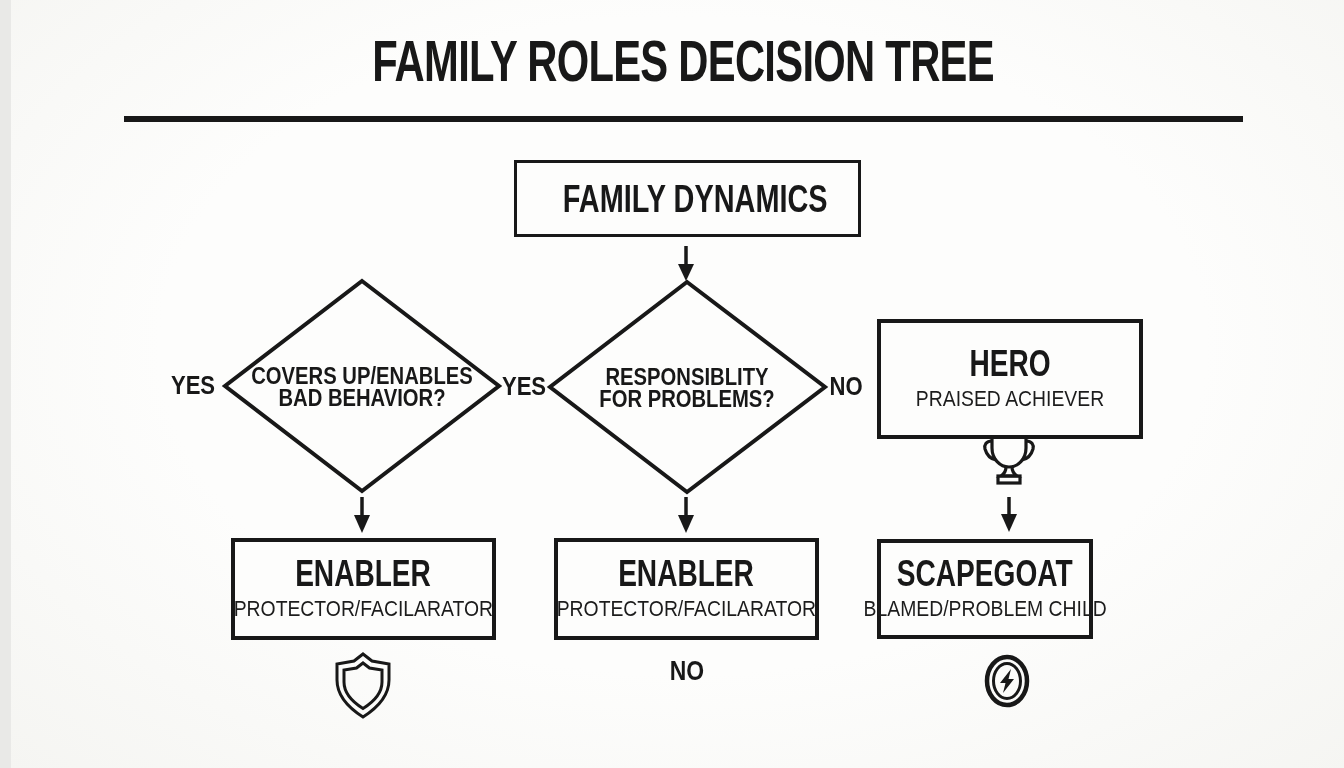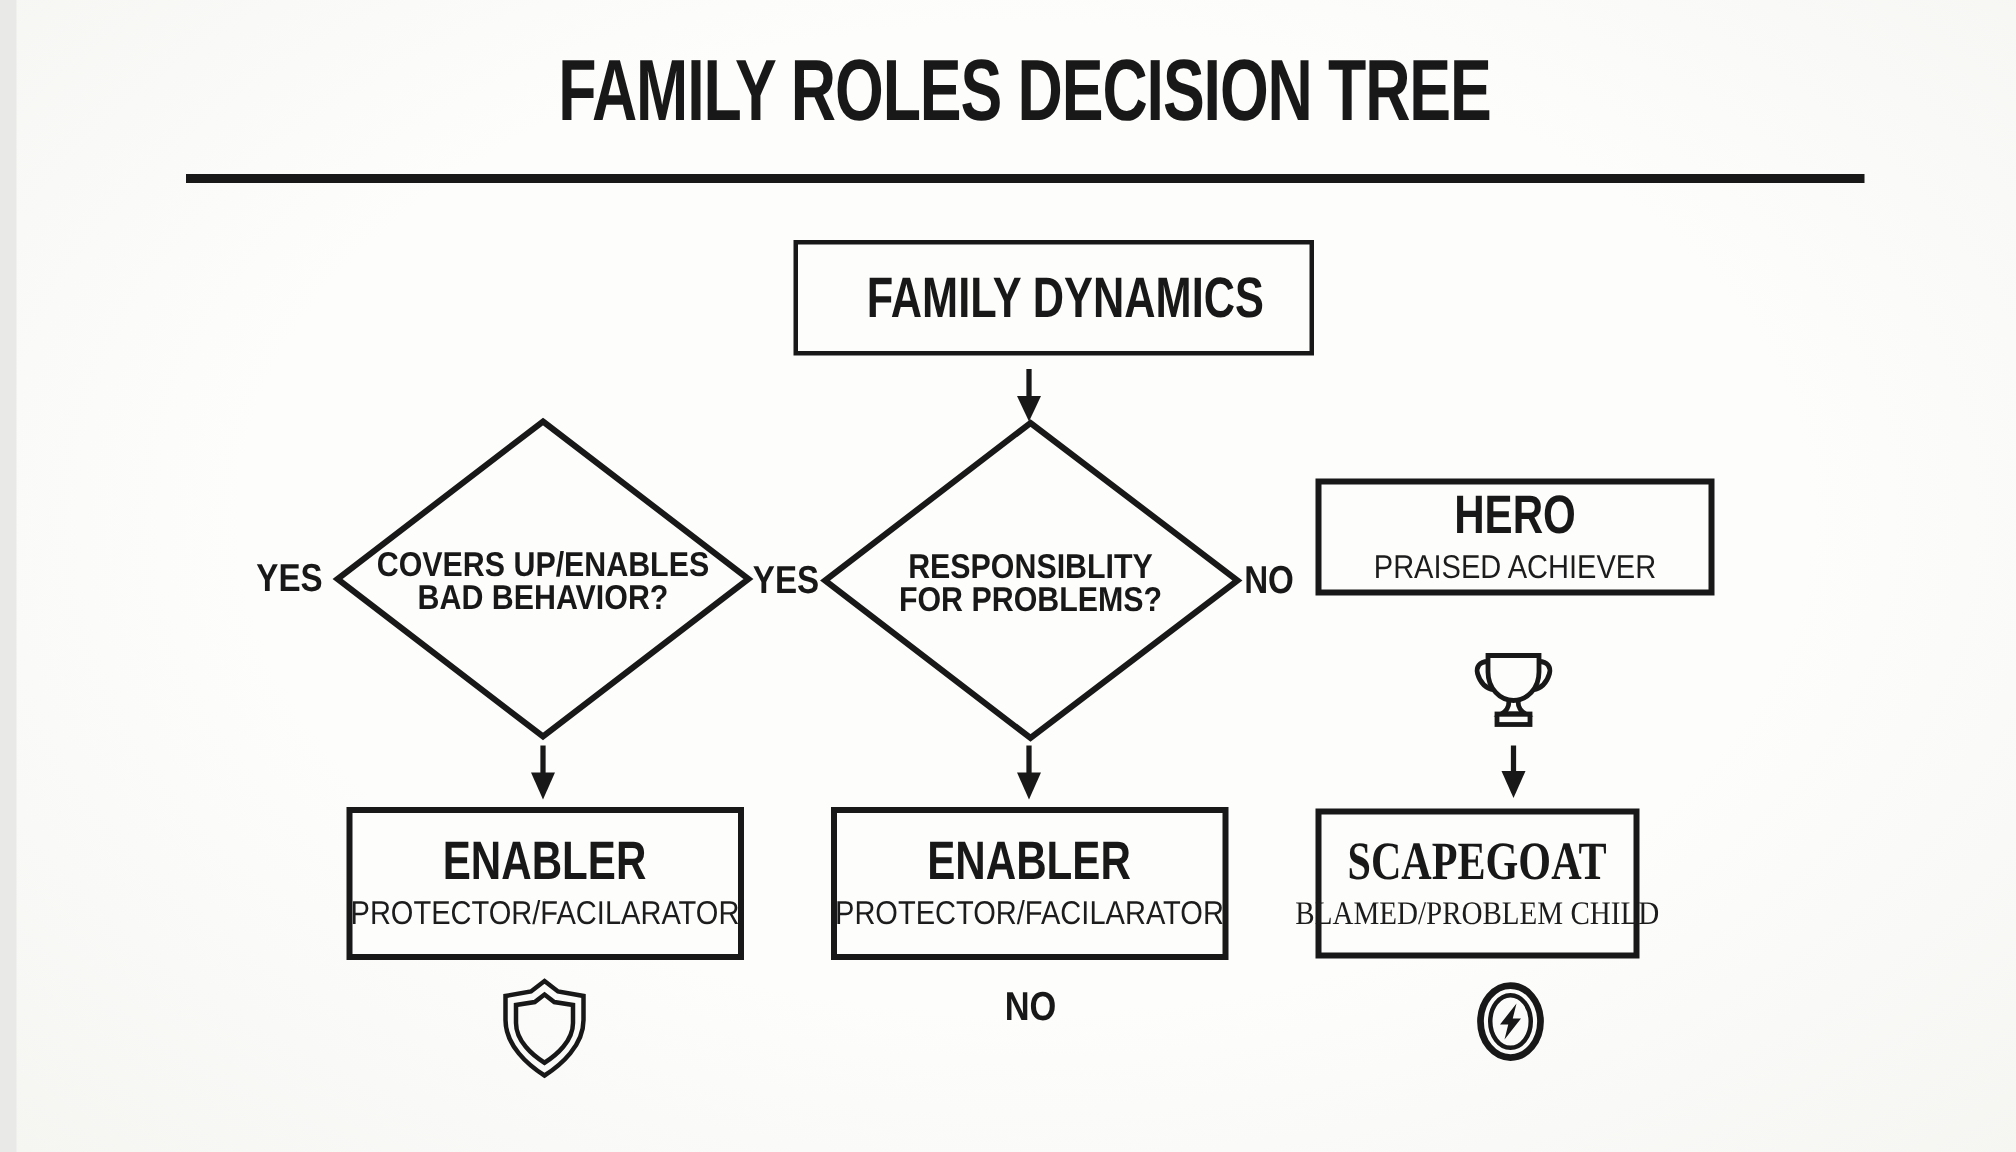--- a/index.html
+++ b/index.html
@@ -79,51 +79,51 @@
       <path d="M0,-23 L6.5,-18 L19,-16 L19,-4 C19,8 8,17.5 0,22.5 C-8,17.5 -19,8 -19,-4 L-19,-16 L-6.5,-18 Z"></path>
     </g>
 
     <g transform="translate(996,681)">
       <ellipse cx="0" cy="0" rx="20" ry="24" fill="none" stroke="#181818" stroke-width="4.5"></ellipse>
       <ellipse cx="0" cy="0" rx="13.5" ry="17.5" fill="none" stroke="#181818" stroke-width="3"></ellipse>
       <polygon points="4,-12 -7,2 -1.5,2 -4,12 7,-2 1.5,-2" fill="#181818"></polygon>
     </g>
   </svg>
 
-  <div class="abs box thin" style="left:518px;top:160px;width:347px;height:77px;padding-left:16px;">
+  <div class="abs box thin" style="left:503px;top:160px;width:347px;height:77px;padding-left:16px;">
     <div class="root-label">FAMILY DYNAMICS</div>
   </div>
 
   <div class="abs diamond-label" style="left:221px;top:365px;">
     <div>COVERS UP/ENABLES</div>
     <div>BAD BEHAVIOR?</div>
   </div>
   <div class="abs diamond-label" style="left:546px;top:366px;">
     <div>RESPONSIBLITY</div>
     <div>FOR PROBLEMS?</div>
   </div>
 
   <div class="abs branch-label" style="left:132px;top:371px;width:100px;">YES</div>
   <div class="abs branch-label" style="left:463px;top:372px;width:100px;">YES</div>
   <div class="abs branch-label" style="left:785px;top:372px;width:100px;">NO</div>
   <div class="abs branch-label" style="left:626px;top:657px;width:100px;font-size:27px;">NO</div>
 
-  <div class="abs box" style="left:866px;top:319px;width:266px;height:78px;gap:5px;">
+  <div class="abs box" style="left:866px;top:319px;width:266px;height:120px;gap:5px;">
     <div class="b-title" style="font-size:36px;line-height:34px;">HERO</div>
     <div class="b-sub">PRAISED ACHIEVER</div>
   </div>
 
   <div class="abs box" style="left:220px;top:538px;width:265px;height:102px;gap:5px;">
     <div class="b-title" style="font-size:36px;line-height:34px;">ENABLER</div>
     <div class="b-sub">PROTECTOR/FACILARATOR</div>
   </div>
 
   <div class="abs box" style="left:543px;top:538px;width:265px;height:102px;gap:5px;">
     <div class="b-title" style="font-size:36px;line-height:34px;">ENABLER</div>
     <div class="b-sub">PROTECTOR/FACILARATOR</div>
   </div>
 
-  <div class="abs box" style="left:866px;top:539px;width:216px;height:100px;gap:5px;font-family:Liberation Serif, serif;">
+  <div class="abs box" style="left:866px;top:539px;width:216px;height:100px;gap:5px;">
     <div class="b-title" style="font-size:36px;line-height:34px;">SCAPEGOAT</div>
     <div class="b-sub">BLAMED/PROBLEM CHILD</div>
   </div>
 
 </div>
 
 </body></html>

